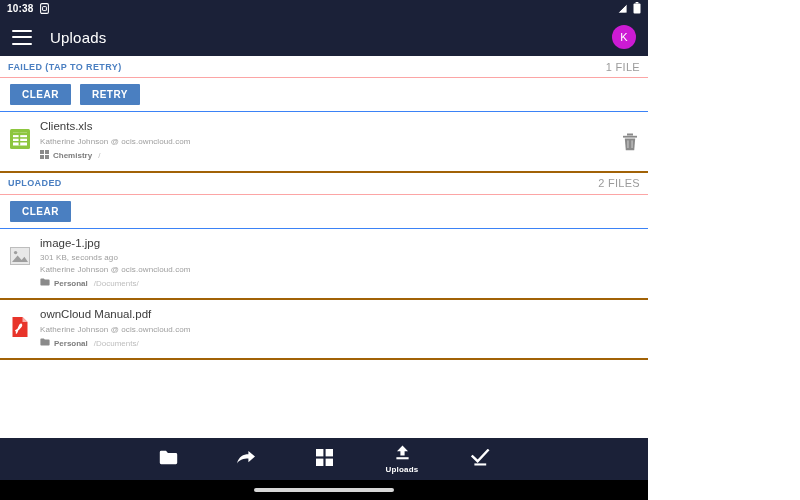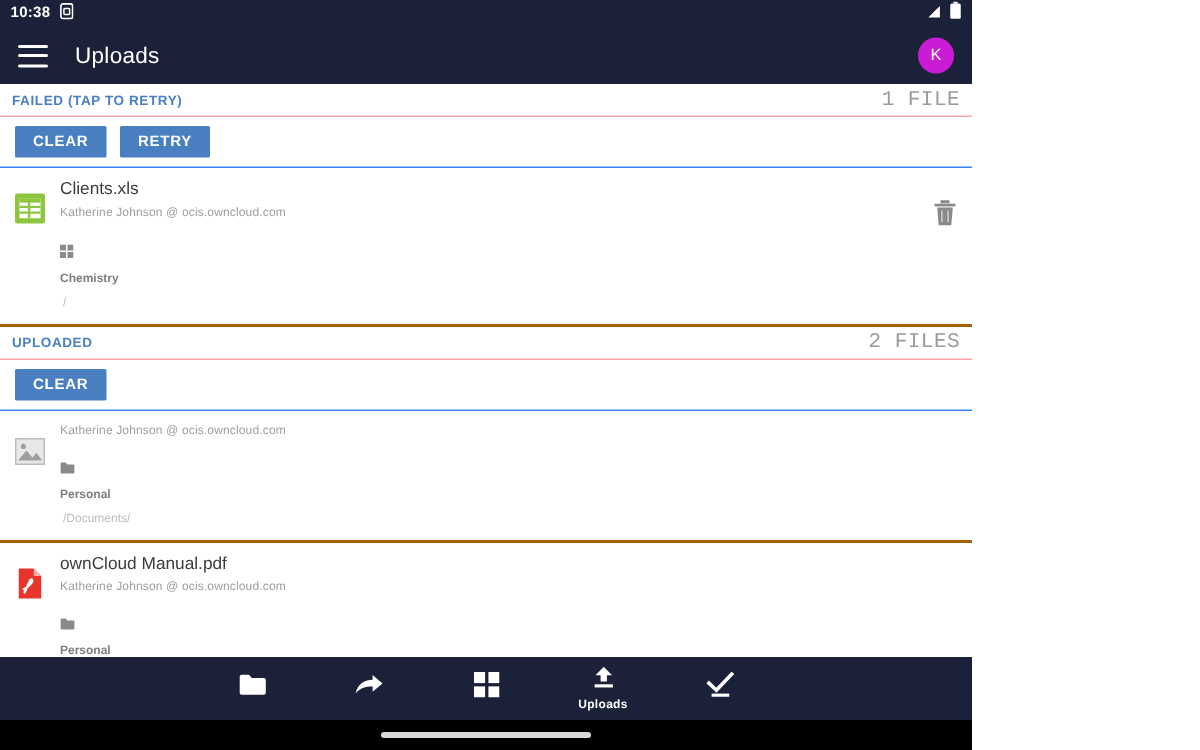--- a/index.html
+++ b/index.html
@@ -106,23 +106,22 @@
   }
   .section-title {
     color: #4a7fc1;
     font-size: 9px;
     font-weight: bold;
     letter-spacing: 0.4px;
   }
   .section-count {
     margin-left: auto;
     color: #9b9b9b;
-    font-size: 14px;
+    font-size: 11px;
     letter-spacing: 0.3px;
-    font-family: Liberation Mono, monospace;
   }
 
   .action-row {
     display: flex;
     align-items: flex-end;
     gap: 9px;
     padding: 6px 10px;
     border-bottom: 1px solid #3b82f6;
   }
   .btn {
@@ -168,24 +167,23 @@
   .file-meta {
     font-size: 8px;
     color: #9e9e9e;
     line-height: 1.5;
     letter-spacing: 0.1px;
   }
   .file-path {
     display: flex;
     align-items: flex-start;
     gap: 4px;
-    margin-top: 15px;
+    margin-top: 2px;
     font-size: 8px;
     line-height: 1.5;
-    flex-direction: column;
   }
   .space-name {
     color: #7d7d7d;
     font-weight: bold;
     font-size: 8px;
   }
   .path-remainder {
     color: #bdbdbd;
     font-size: 8px;
     margin-left: 2px;
@@ -346,20 +344,22 @@
 
     <div class="file-row">
       <div class="file-icon">
         <svg width="22" height="22" viewBox="0 0 22 22">
           <rect x="1.5" y="2.5" width="19" height="17" fill="#e8e8e8" stroke="#bdbdbd" stroke-width="1"></rect>
           <circle cx="6.6" cy="7.6" r="1.7" fill="#9e9e9e"></circle>
           <path d="M3 17 L8.6 10.4 L12.6 15 L15.4 11.8 L19 17 Z" fill="#9e9e9e"></path>
         </svg>
       </div>
       <div class="file-info">
+        <div class="file-name">image-1.jpg</div>
+        <div class="file-meta">301 KB, seconds ago</div>
         <div class="file-meta">Katherine Johnson @ ocis.owncloud.com</div>
         <div class="file-path">
           <span>
             <svg width="10" height="8" viewBox="0 0 10 8">
               <path d="M0.4 1.2 A0.8 0.8 0 0 1 1.2 0.4 L3.8 0.4 L4.8 1.6 L8.8 1.6 A0.8 0.8 0 0 1 9.6 2.4 L9.6 6.8 A0.8 0.8 0 0 1 8.8 7.6 L1.2 7.6 A0.8 0.8 0 0 1 0.4 6.8 Z" fill="#8a8a8a"></path>
             </svg>
           </span>
           <span class="space-name">Personal</span>
           <span class="path-remainder">/Documents/</span>
         </div>

